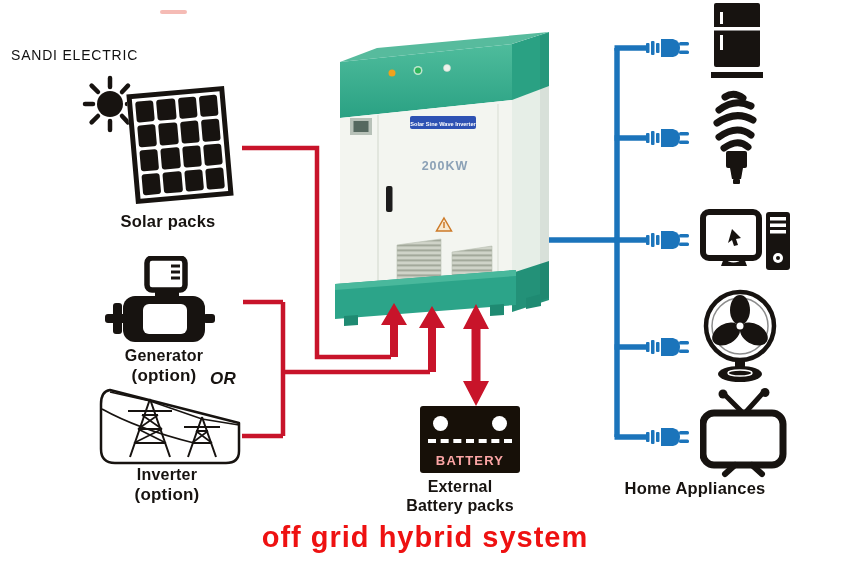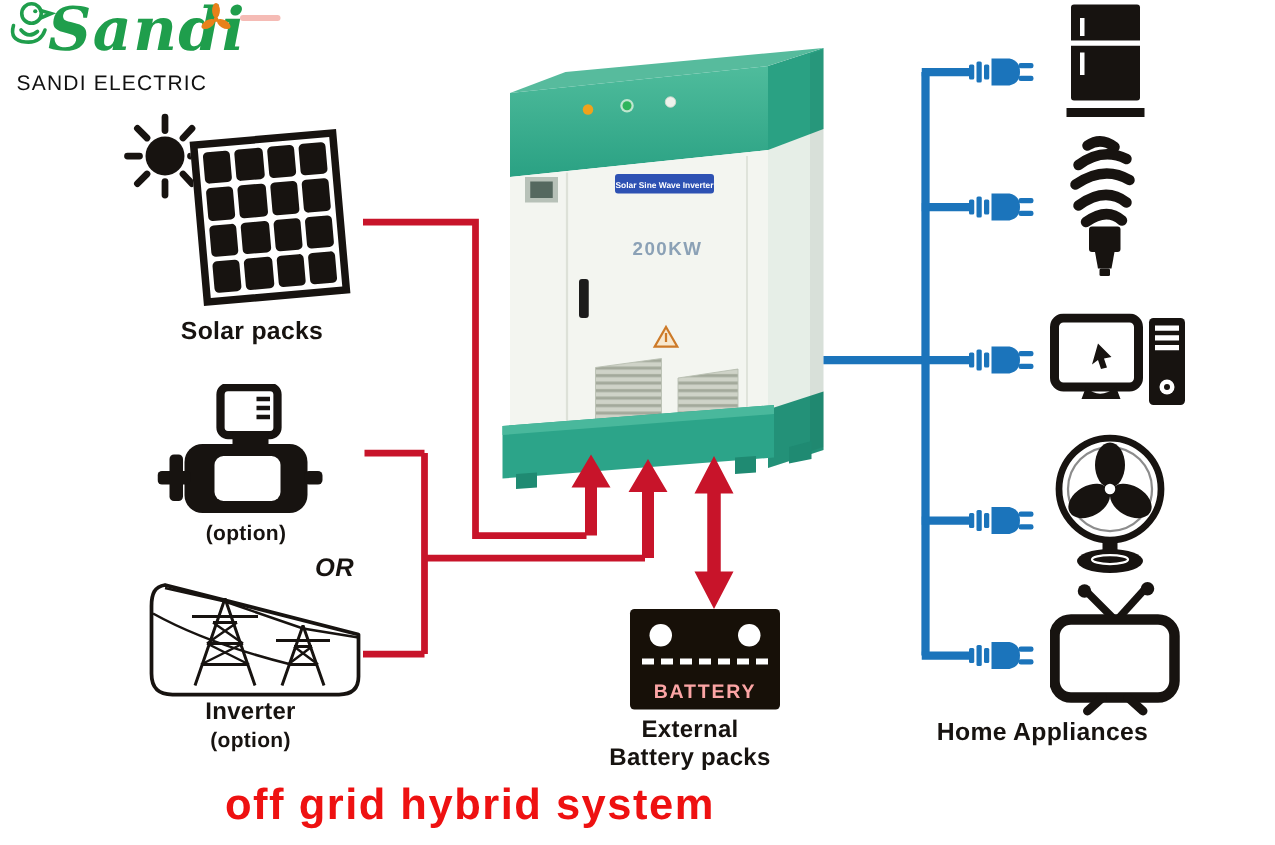--- a/index.html
+++ b/index.html
@@ -1,67 +1,47 @@
 <!DOCTYPE html>
 <html><head>
 <meta charset="utf-8">
 <style>
   html,body{margin:0;padding:0;background:#fff;}
   .canvas{position:relative;width:850px;height:563px;background:#fff;overflow:hidden;
           font-family:"Liberation Sans",sans-serif;color:#171310;}
   .abs{position:absolute;}
   .lbl{position:absolute;font-weight:bold;color:#171310;text-align:center;
        font-size:16px;line-height:1.18;letter-spacing:.2px;}
-  .lbl .sub{font-size:14px;}
+  .lbl .sub{font-size:17px;}
   .logo-wrap{position:absolute;left:8px;top:0px;width:200px;height:66px;}
   .logo-text{position:absolute;left:24px;top:-4px;font-family:"DejaVu Serif",serif;
              font-style:italic;font-weight:bold;font-size:40px;color:#1f9e4c;letter-spacing:1px;}
   .company{position:absolute;left:11px;top:47px;font-size:14px;font-weight:normal;
            color:#111;letter-spacing:.8px;}
   .smudge{position:absolute;left:160px;top:10px;width:27px;height:4px;
           background:#f2a49c;opacity:.75;border-radius:2px;}
   .panel{position:absolute;left:131px;top:90px;width:98px;height:110px;
          border:5px solid #171310;background:#fff;transform:rotate(-5deg);
          display:grid;grid-template-columns:repeat(4,1fr);grid-template-rows:repeat(4,1fr);
          gap:3px;padding:3px;box-sizing:border-box;}
   .panel div{background:#171310;border-radius:3px;}
   .battery-box{position:absolute;left:420px;top:406px;width:100px;height:67px;
                background:#171008;border-radius:3px;}
   .battery-box .term{position:absolute;top:10px;width:15px;height:15px;border-radius:50%;background:#fff;}
   .battery-box .dash{position:absolute;left:8px;right:8px;top:33px;border-top:4px dashed #fff;}
   .battery-box .btxt{position:absolute;left:0;right:0;bottom:5px;text-align:center;
                      color:#fca5a5;font-weight:bold;font-size:13px;letter-spacing:1.2px;}
-  .title{position:absolute;left:150px;top:521px;width:550px;
+  .title{position:absolute;left:150px;top:521px;width:550px;text-align:center;
          font-size:29px;font-weight:bold;color:#ee1111;letter-spacing:1px;}
 </style>
 </head>
 <body>
 
 <div class="canvas">
 
-  <div class="logo-wrap">
-    <svg class="abs" style="left:-4px;top:0px" width="34" height="36" viewBox="0 0 34 36">
-      <g fill="none" stroke="#1f9e4c" stroke-width="2.4" stroke-linecap="round">
-        <circle cx="17" cy="9" r="6.5"></circle>
-        <polyline points="23,7 30,9 23,12"></polyline>
-        <path d="M5,17 q-3,10 8,11 q10,1 13,-8"></path>
-        <path d="M10,20 q5,6 11,1"></path>
-      </g>
-      <circle cx="19.5" cy="7.5" r="1.4" fill="#1f9e4c"></circle>
-    </svg>
-    <span class="logo-text">Sandi</span>
-    <svg class="abs" style="left:125px;top:2px" width="22" height="22" viewBox="0 0 22 22">
-      <g fill="#e8811a">
-        <ellipse cx="11" cy="5" rx="2.6" ry="5"></ellipse>
-        <ellipse cx="11" cy="5" rx="2.6" ry="5" transform="rotate(120 11 11)"></ellipse>
-        <ellipse cx="11" cy="5" rx="2.6" ry="5" transform="rotate(240 11 11)"></ellipse>
-        <circle cx="11" cy="11" r="1.6"></circle>
-      </g>
-    </svg>
-  </div>
   <div class="company">SANDI ELECTRIC</div>
   <div class="smudge"></div>
 
   <svg class="abs" style="left:82px;top:74px" width="60" height="62" viewBox="0 0 60 62">
     <circle cx="28" cy="30" r="13" fill="#171310"></circle>
     <g stroke="#171310" stroke-width="4.5" stroke-linecap="round">
       <line x1="45" y1="30" x2="54" y2="30"></line>
         <line x1="40" y1="42" x2="46" y2="48.4"></line>
       <line x1="28" y1="47" x2="28" y2="56"></line>
         <line x1="16" y1="42" x2="9.6" y2="48.4"></line>
@@ -99,20 +79,21 @@
         <line x1="66" y1="22" x2="75" y2="22"></line>
       </g>
     <rect x="50" y="32" width="24" height="10" fill="#171310"></rect>
     <rect x="18" y="40" width="82" height="46" rx="12" fill="#171310"></rect>
     <rect x="38" y="48" width="44" height="30" rx="6" fill="#fff"></rect>
     <rect x="0" y="58" width="22" height="9" rx="3" fill="#171310"></rect>
     <rect x="8" y="47" width="9" height="31" rx="3" fill="#171310"></rect>
     <rect x="98" y="58" width="12" height="9" rx="3" fill="#171310"></rect>
   </svg>
   <div class="lbl" style="left:108px;top:347px;width:112px">
+    <div>Generator</div>
     <div class="sub">(option)</div>
   </div>
   <div class="lbl" style="left:203px;top:369px;width:40px;font-style:italic;font-size:17px">OR</div>
 
   <svg class="abs" style="left:98px;top:385px" width="148" height="84" viewBox="0 0 148 84">
     <path d="M12,5 C5,6 3,11 3,19 L3,64 C3,74 8,78 17,78 L128,78 C137,78 141,74 141,66 L141,38 Z" fill="none" stroke="#171310" stroke-width="2.5" stroke-linejoin="round"></path>
     <g stroke="#171310" stroke-width="2" fill="none">
       <path d="M52,14 L32,72 M52,14 L72,72"></path>
       <path d="M44,30 H60 M40,44 H64 M36,58 H68 M30,26 H74"></path>
       <path d="M44,30 L64,44 M60,30 L40,44 M40,44 L68,58 M64,44 L36,58" stroke-width="1.6"></path>

